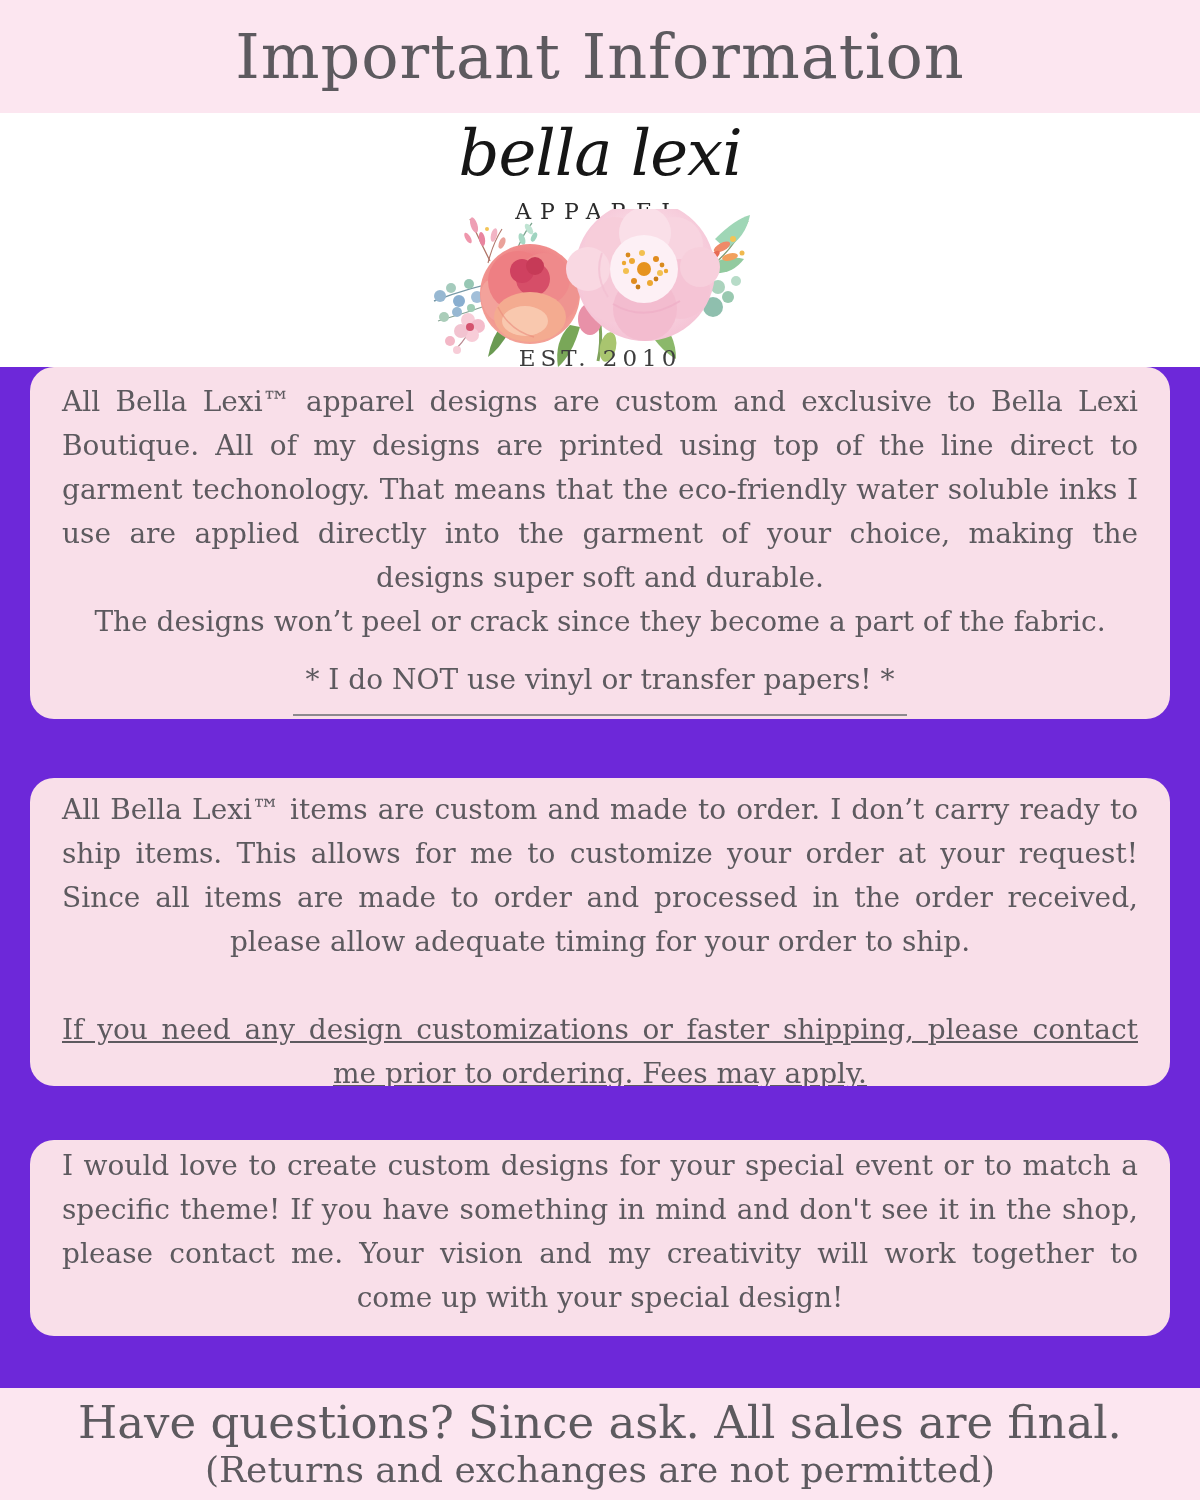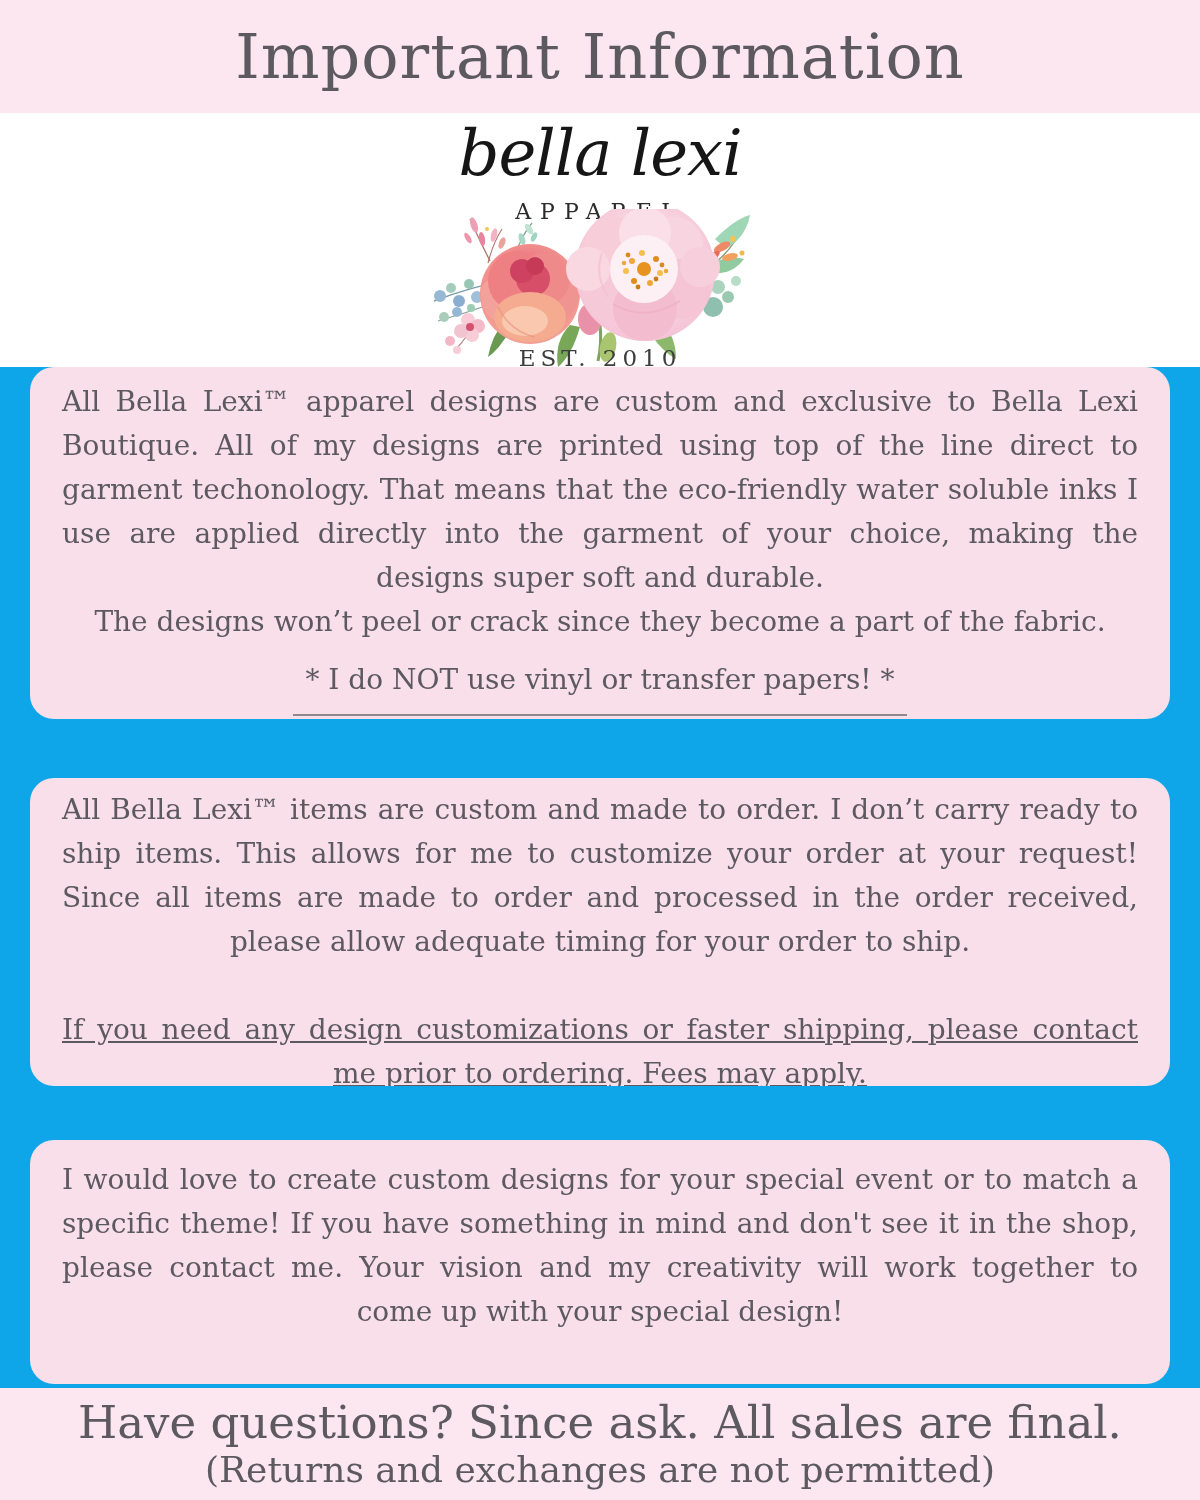--- a/index.html
+++ b/index.html
@@ -1,19 +1,19 @@
 <!DOCTYPE html>
 <html><head>
 <meta charset="utf-8">
 <style>
   html,body{margin:0;padding:0;background:#ffffff;}
   .page{
     position:relative;
     width:1200px;height:1500px;
-    background:#0ea5e9;
+    background:#6d28d9;
     font-family:"DejaVu Serif", serif;
     color:#5d5a5f;
     overflow:hidden;
   }
   
   .band{position:absolute;left:0;right:0;background:#fce6f0;}
   .band-top{top:0;height:113px;display:flex;align-items:center;justify-content:center;}
   .page-title{
     font-size:62px;line-height:1;color:#5d5a5f;letter-spacing:1px;white-space:nowrap;
   }
@@ -35,21 +35,21 @@
   
   .info-box{
     position:absolute;left:30px;width:1140px;
     background:#f9dfe9;border-radius:24px;
     box-sizing:border-box;padding:13px 32px;
     font-size:28px;line-height:44px;color:#5d5a5f;
     overflow:hidden;
   }
   .box-printing{top:367px;height:352px;}
   .box-made-to-order{top:778px;height:308px;padding-top:10px;}
-  .box-custom{top:1140px;height:244px;padding-top:18px;}
+  .box-custom{top:1140px;height:196px;padding-top:4px;}
   .jpara{margin:0;text-align:justify;text-align-last:center;}
   .cline{margin:0;text-align:center;white-space:nowrap;}
   .gap-line{margin-top:44px;text-decoration:underline;}
   .note-line{margin:14px 0 0 0;text-align:center;}
   .underlined{
     display:inline-block;white-space:nowrap;
     padding:0 12px 12px 12px;border-bottom:2px solid #8d898e;
   }
   
   .band-bottom{top:1388px;height:112px;text-align:center;}

